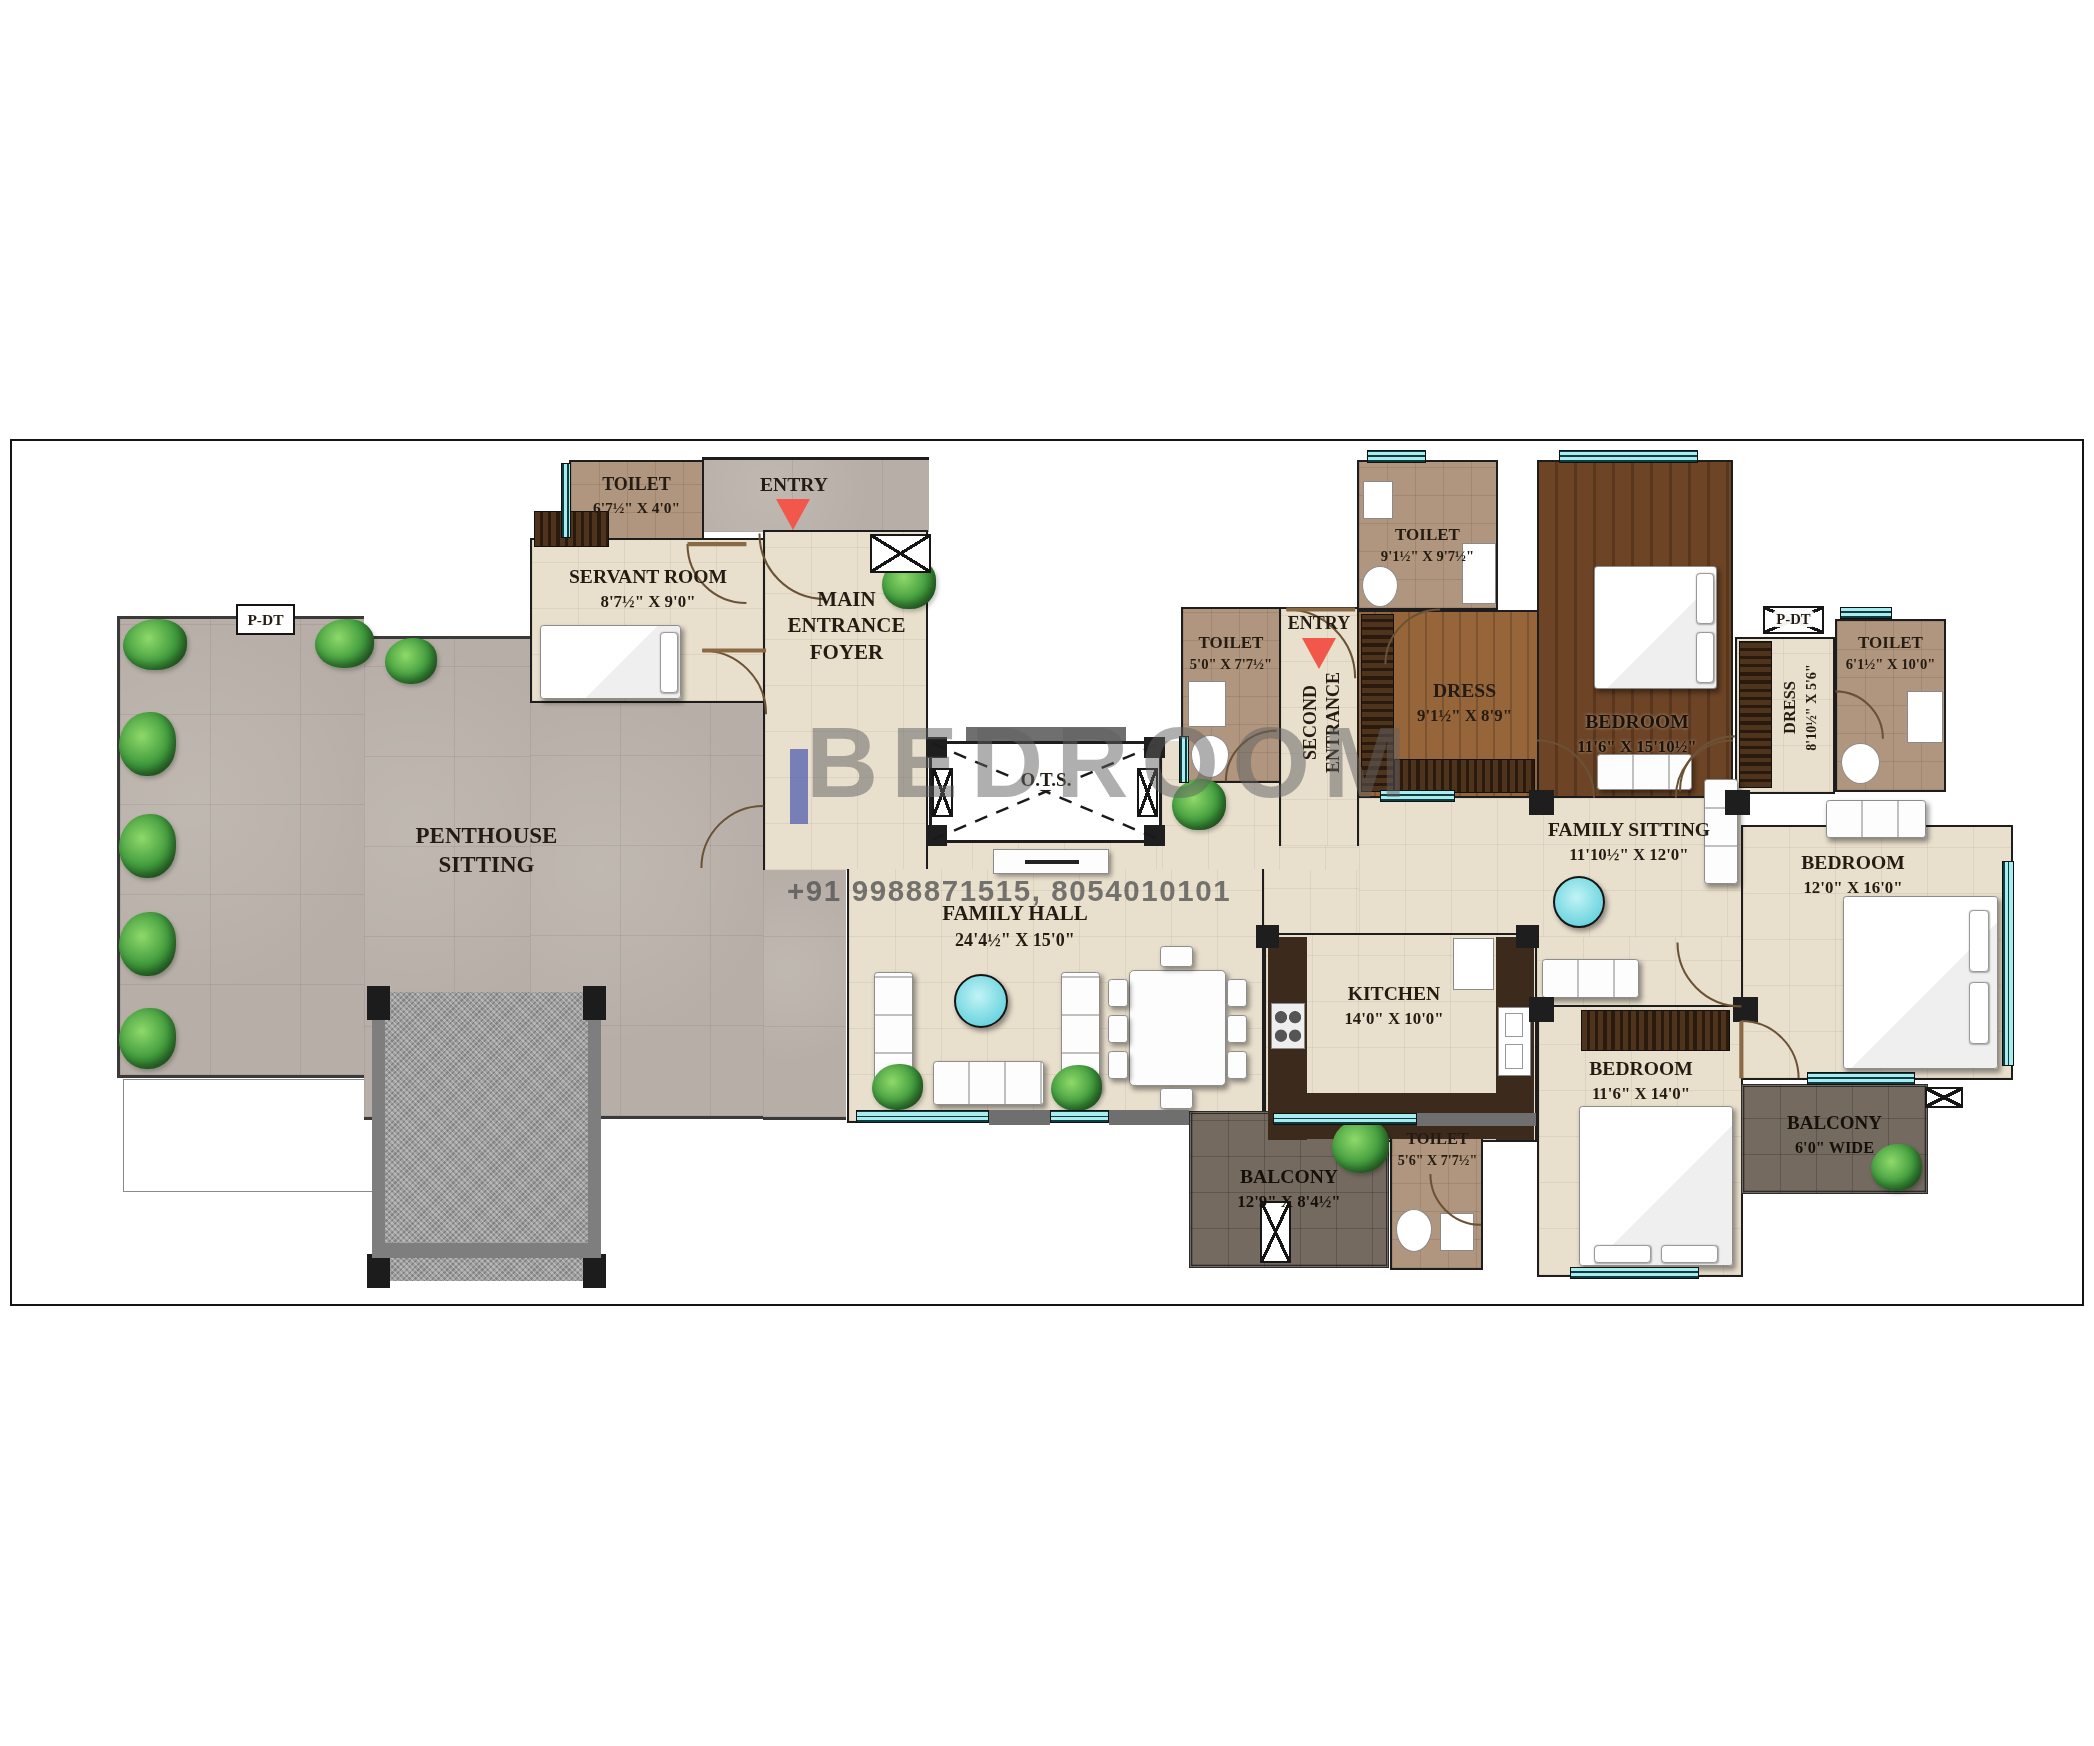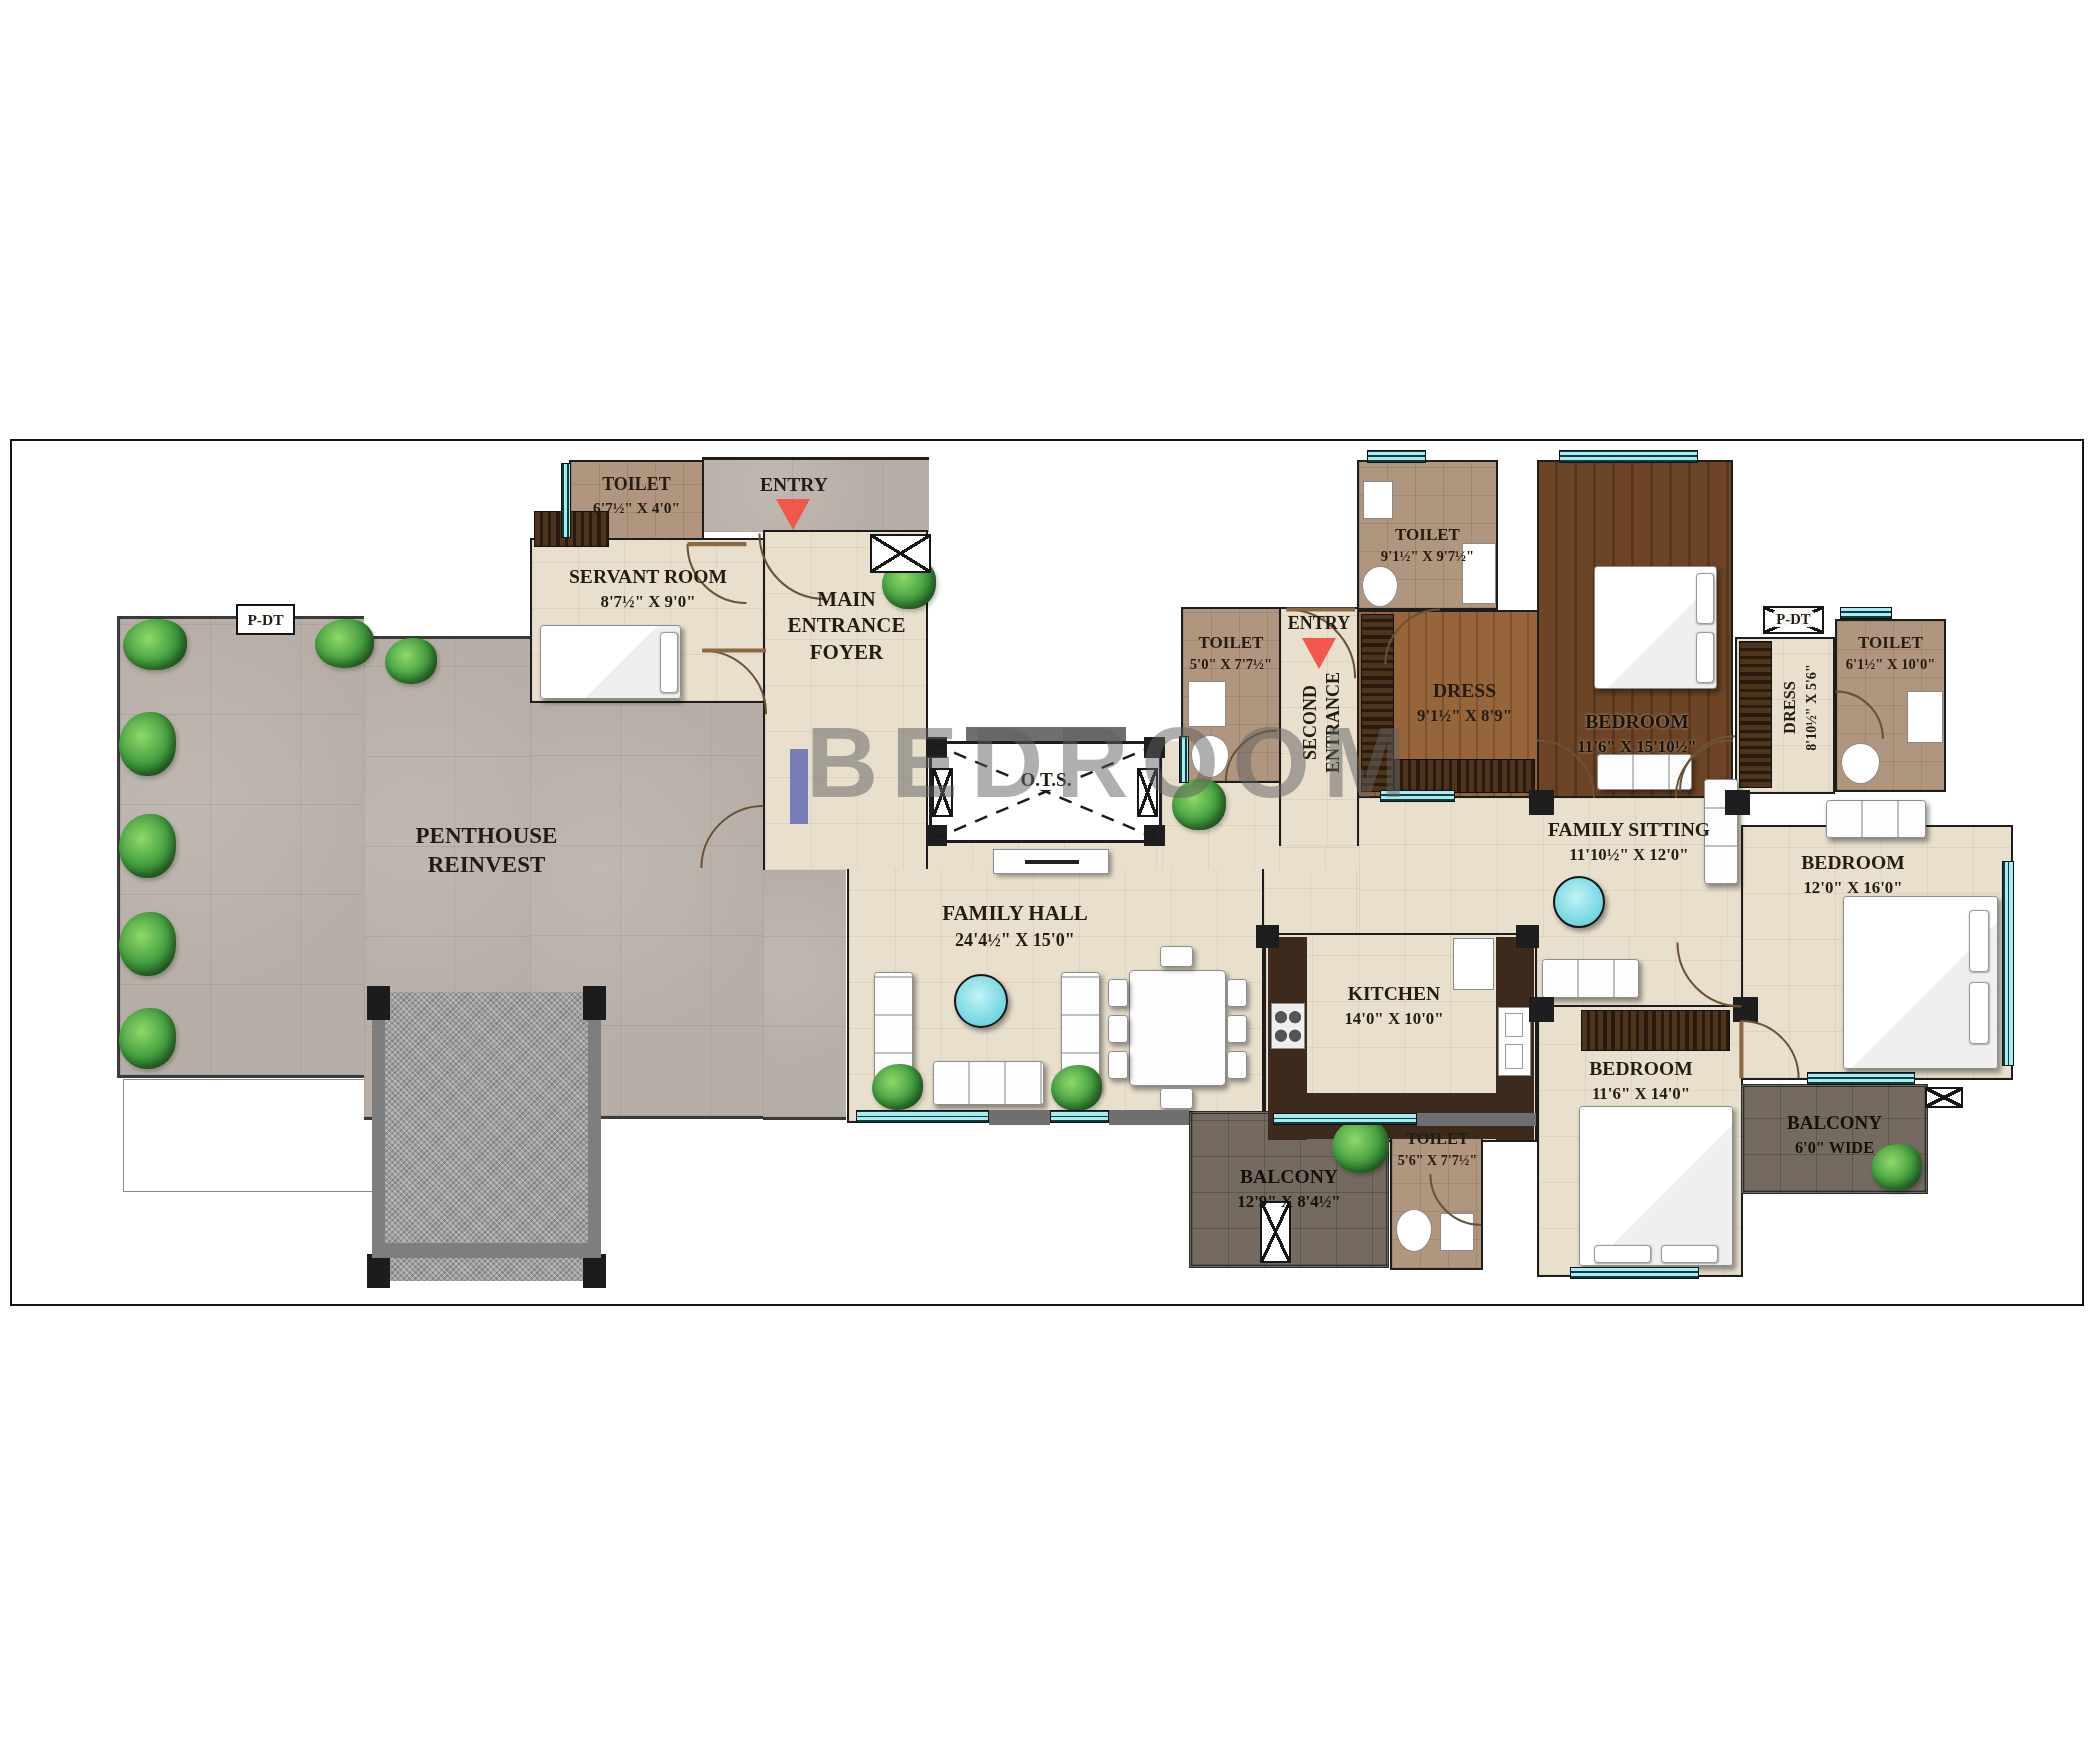--- a/index.html
+++ b/index.html
@@ -66,21 +66,21 @@
   <div class="abs frame" style="left:9.8px;top:439px;width:2074px;height:867px;"></div>
 
   <div class="abs" style="left:123px;top:1079px;width:250px;height:113px;border:1.6px solid #8a8a8a;background:#fff;"></div>
   <div class="abs terrace" style="left:117px;top:616px;width:247px;height:462px;border:3.3px solid #3a3a3a;border-right:none;"></div>
   <div class="abs terrace" style="left:364px;top:636px;width:166px;height:484px;border-top:3.3px solid #3a3a3a;border-bottom:3.3px solid #3a3a3a;"></div>
   <div class="abs terrace" style="left:530px;top:702px;width:233px;height:417px;border-bottom:3.3px solid #3a3a3a;"></div>
   <div class="abs terrace" style="left:763px;top:870px;width:83px;height:250px;border-bottom:3.3px solid #3a3a3a;"></div>
   <div class="abs terrace" style="left:702px;top:457px;width:227px;height:75px;border-top:3.3px solid #1d1d1d;"></div>
 
   <div class="lbl" style="left:372px;top:822px;width:229px;font-size:23px;">
-    <span>PENTHOUSE REINVEST</span>
+    <span>PENTHOUSE SITTING</span>
   </div>
 
   <div class="abs pergola" style="left:372px;top:992px;width:229px;height:289px;">
     <div class="abs" style="left:-18px;top:-6.5px;width:23px;height:34px;background:#1c1c1c;"></div>
     <div class="abs" style="right:-18px;top:-6.5px;width:23px;height:34px;background:#1c1c1c;"></div>
     <div class="abs" style="left:-18px;bottom:-6.5px;width:23px;height:34px;background:#1c1c1c;"></div>
     <div class="abs" style="right:-18px;bottom:-6.5px;width:23px;height:34px;background:#1c1c1c;"></div>
     <div class="abs" style="left:-13px;bottom:23px;width:229px;height:14.7px;background:#7e7e7e;"></div>
   </div>
 
@@ -356,16 +356,19 @@
       <line x1="1656" y1="745" x2="1572" y2="745"></line>
       <line x1="2128" y1="1318" x2="2128" y2="1248"></line>
       <line x1="936" y1="795" x2="858" y2="795"></line>
     </g>
   </svg>
 
   <div class="abs wm" style="left:790px;top:749px;width:18px;height:75px;background:rgba(91,102,176,.8);"></div>
   <div class="abs wm" style="left:806px;top:705px;font-size:100px;font-weight:bold;letter-spacing:13px;color:rgba(95,95,95,.5);">
     <span>BEDROOM</span>
   </div>
+  <div class="abs wm" style="left:787px;top:874px;font-size:29.5px;font-weight:bold;letter-spacing:1.6px;color:rgba(85,85,85,.8);">
+    <span>+91 9988871515, 8054010101</span>
+  </div>
 
 
 </div>
 
 
 </body></html>

